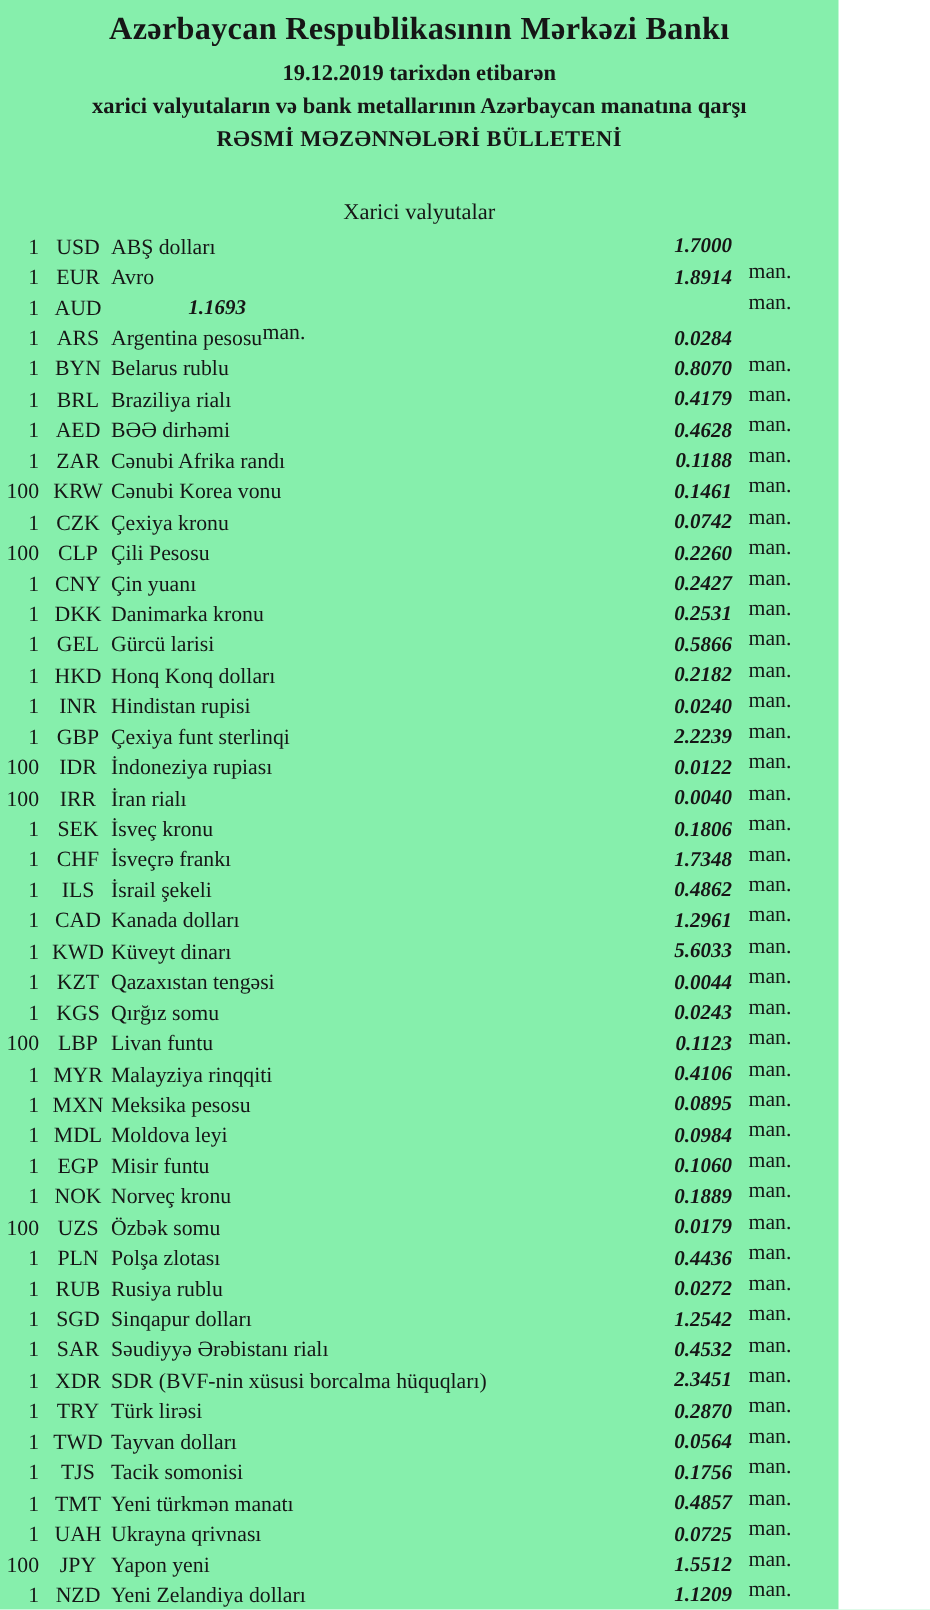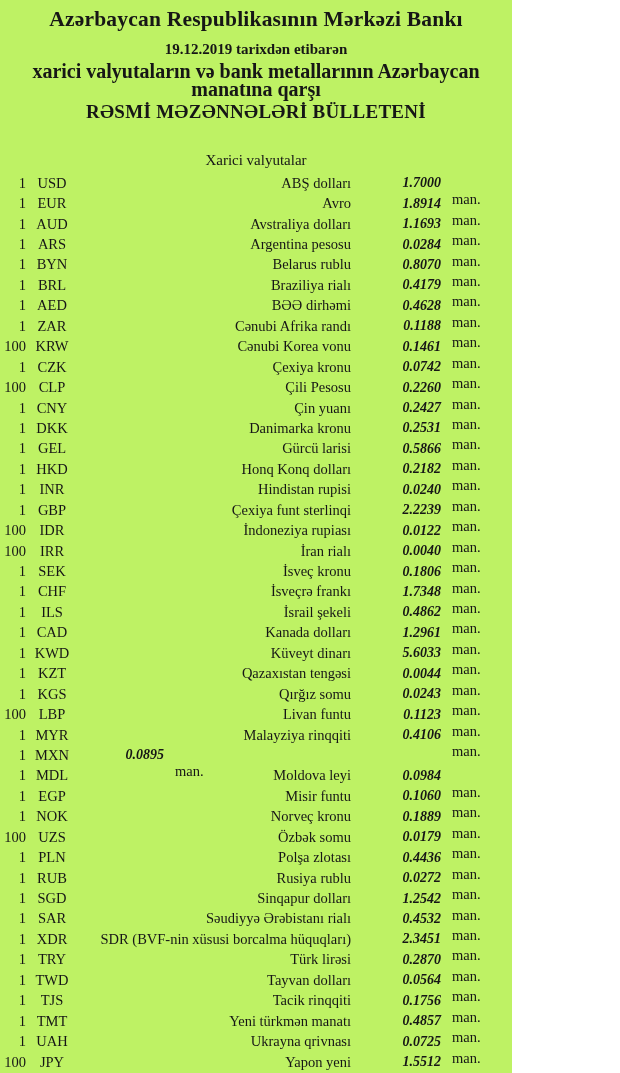--- a/index.html
+++ b/index.html
@@ -2,23 +2,23 @@
 <html><head>
 <meta charset="utf-8">
 <style>
   html, body {
     margin: 0;
     padding: 0;
     background: #ffffff;
   }
   .page {
     position: relative;
-    width: 512px;
+    width: 559px;
     height: 1073px;
-    background: #bef264;
+    background: #86efac;
     color: #161616;
     font-family: "Liberation Serif", "DejaVu Serif", serif;
     overflow: hidden;
     box-sizing: border-box;
   }
   .header {
     text-align: center;
     padding-top: 7px;
   }
   .bank-name {
@@ -27,27 +27,27 @@
     line-height: 25px;
     letter-spacing: 0.2px;
   }
   .date-line {
     font-size: 15px;
     font-weight: 700;
     line-height: 18px;
     margin-top: 8px;
   }
   .scope-line {
-    font-size: 20px;
+    font-size: 15px;
     font-weight: 700;
     line-height: 18px;
     margin-top: 4px;
   }
   .bulletin-title {
-    font-size: 19px;
+    font-size: 15px;
     font-weight: 700;
     line-height: 19px;
     margin-top: 4px;
     letter-spacing: 0.3px;
   }
   .section-title {
     text-align: center;
     font-size: 15px;
     font-weight: 400;
     line-height: 17px;
@@ -70,21 +70,21 @@
     flex: 0 0 auto;
   }
   .code {
     width: 44px;
     margin-left: 4px;
     text-align: center;
     flex: 0 0 auto;
   }
   .name {
     flex: 1 1 auto;
-    text-align: right;
+    text-align: left;
     white-space: nowrap;
     overflow: hidden;
   }
   .rate {
     width: 90px;
     text-align: right;
     font-weight: 700;
     font-style: italic;
     flex: 0 0 auto;
     font-size: 14px;
@@ -122,21 +122,20 @@
       <div class="row">
     <span class="qty">1</span>
     <span class="code">EUR</span>
     <span class="name">Avro</span>
     <span class="rate">1.8914</span>
     <span class="man">man.</span>
   </div>
       <div class="row">
     <span class="qty">1</span>
     <span class="code">AUD</span>
-    <span class="name">Avstraliya dolları</span>
     <span class="rate">1.1693</span>
     <span class="man">man.</span>
   </div>
       <div class="row">
     <span class="qty">1</span>
     <span class="code">ARS</span>
     <span class="name">Argentina pesosu</span>
     <span class="rate">0.0284</span>
     <span class="man">man.</span>
   </div>
@@ -304,20 +303,21 @@
       <div class="row">
     <span class="qty">1</span>
     <span class="code">MYR</span>
     <span class="name">Malayziya rinqqiti</span>
     <span class="rate">0.4106</span>
     <span class="man">man.</span>
   </div>
       <div class="row">
     <span class="qty">1</span>
     <span class="code">MXN</span>
+    <span class="name">Meksika pesosu</span>
     <span class="rate">0.0895</span>
     <span class="man">man.</span>
   </div>
       <div class="row">
     <span class="qty">1</span>
     <span class="code">MDL</span>
     <span class="name">Moldova leyi</span>
     <span class="rate">0.0984</span>
     <span class="man">man.</span>
   </div>
@@ -387,21 +387,21 @@
       <div class="row">
     <span class="qty">1</span>
     <span class="code">TWD</span>
     <span class="name">Tayvan dolları</span>
     <span class="rate">0.0564</span>
     <span class="man">man.</span>
   </div>
       <div class="row">
     <span class="qty">1</span>
     <span class="code">TJS</span>
-    <span class="name">Tacik rinqqiti</span>
+    <span class="name">Tacik somonisi</span>
     <span class="rate">0.1756</span>
     <span class="man">man.</span>
   </div>
       <div class="row">
     <span class="qty">1</span>
     <span class="code">TMT</span>
     <span class="name">Yeni türkmən manatı</span>
     <span class="rate">0.4857</span>
     <span class="man">man.</span>
   </div>

